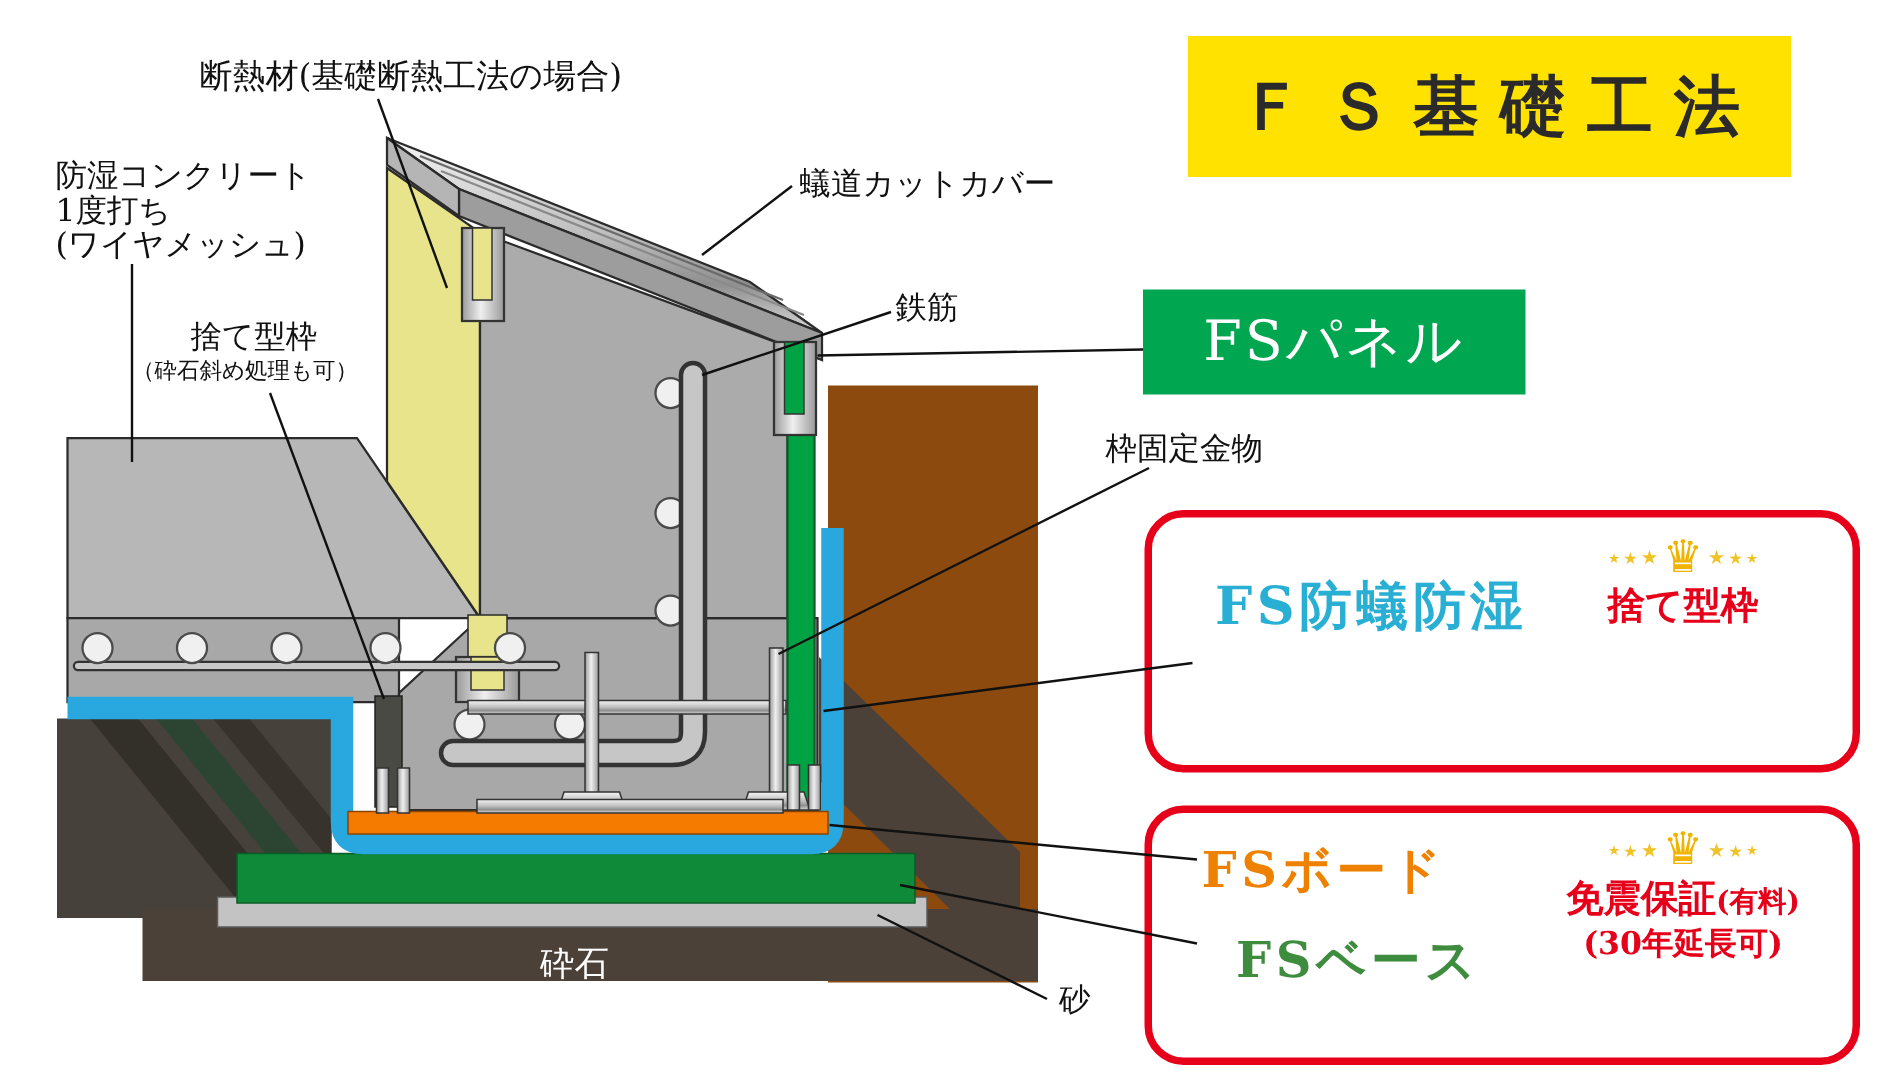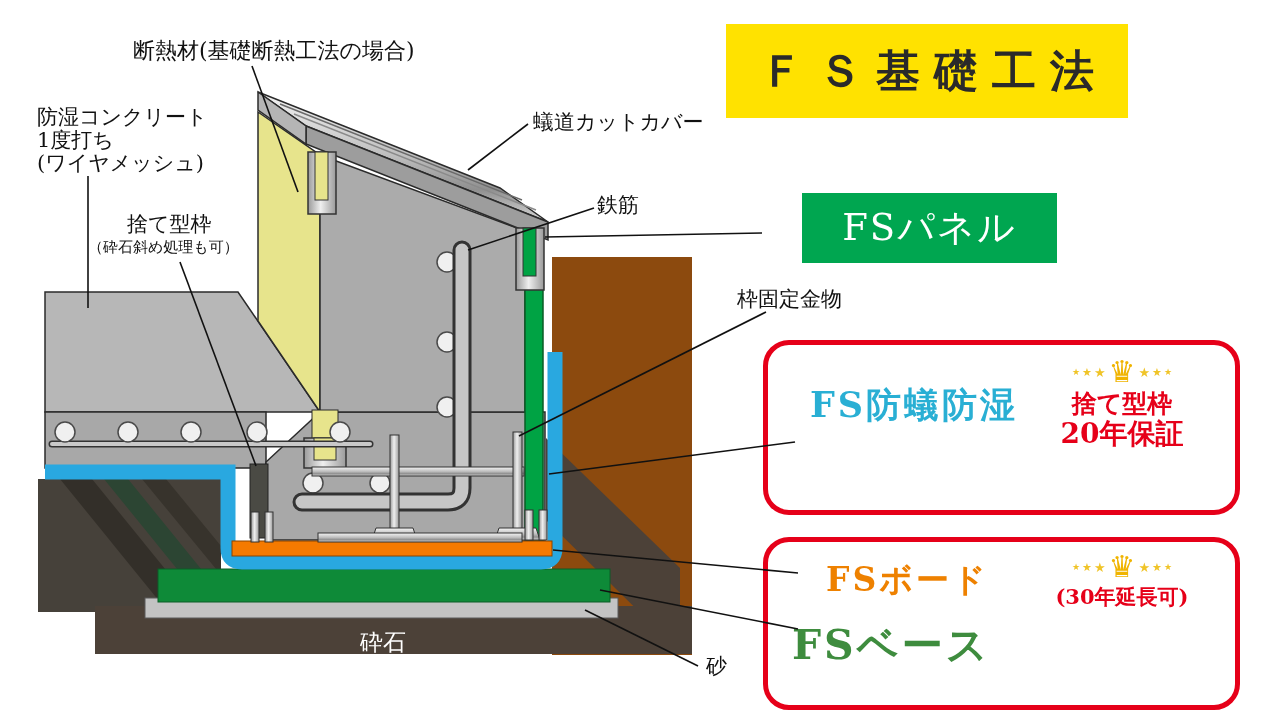--- a/index.html
+++ b/index.html
@@ -7,37 +7,37 @@
     --c-red:#E60019; --c-cyan:#29AFD4; --c-orange:#EE8100; --c-base_green:#3E8C3E;
     --c-gold:#F0B400; --c-star_gold:#F0C428; --c-blue_sheet:#29A8E0; --c-orange_board:#F57A00;
     --c-fs_panel_green:#00A344; --c-fs_base_green:#0E8A38; --c-soil_brown:#8C4A0E;
     --c-gravel_dark:#4C4138; --c-sand_gray:#C3C3C3; --c-insulation_yellow:#E7E48C;
     --c-concrete_light:#B7B7B7; --c-concrete:#A8A8A8; --c-outline:#2B2B2B;
   }
   html,body{margin:0;padding:0;background:#fff;}
   .stage{position:relative;width:1266px;height:718px;background:#fff;overflow:hidden;
          font-family:"DejaVu Serif", serif;}
   .stage svg{position:absolute;left:0;top:0;z-index:5;}
-  .title-box{position:absolute;left:726px;top:24px;width:402px;height:94px;z-index:1;
+  .title-box{position:absolute;left:792px;top:24px;width:402px;height:94px;z-index:1;
     background:var(--c-yellow_banner);display:flex;align-items:center;justify-content:center;}
   .title-box span{font-family:"Liberation Sans", sans-serif;font-weight:bold;font-size:44px;
     color:var(--c-banner_text);letter-spacing:14px;padding-left:14px;white-space:nowrap;}
   .panel-box{position:absolute;left:762px;top:193px;width:255px;height:70px;z-index:1;
-    background:var(--c-panel_green);display:flex;align-items:center;justify-content:center;margin-left:40px;}
+    background:var(--c-panel_green);display:flex;align-items:center;justify-content:center;}
   .panel-box span{color:#fff;font-size:37px;letter-spacing:2px;}
   .wbox{position:absolute;left:763px;width:467px;z-index:1;background:#fff;
     border:5px solid var(--c-red);border-radius:26px;}
   .wbox1{top:340px;height:165px;}
   .wbox2{top:537px;height:163px;}
   .wleft{position:absolute;left:42px;top:0;}
   .cyan{color:var(--c-cyan);font-size:35px;font-weight:bold;letter-spacing:3px;line-height:47px;}
   .wbox1 .wleft{top:36px;}
-  .board-label{position:absolute;left:58px;top:16px;color:var(--c-orange);font-size:33px;
+  .board-label{position:absolute;left:33px;top:16px;color:var(--c-orange);font-size:33px;
     font-weight:bold;letter-spacing:3px;}
-  .base-label{position:absolute;left:24px;top:76px;color:var(--c-base_green);font-size:41px;
+  .base-label{position:absolute;left:56px;top:76px;color:var(--c-base_green);font-size:33px;
     font-weight:bold;letter-spacing:3px;}
   .wright{position:absolute;left:258px;top:10px;width:192px;text-align:center;}
   .crownrow{display:flex;align-items:center;justify-content:center;height:34px;}
   .crownrow .st{color:var(--c-star_gold);}
   .crownrow .s1{font-size:9px;}  .crownrow .s2{font-size:11px;margin:0 2px;}
   .crownrow .s3{font-size:13px;margin-right:3px;}
   .crownrow .s3b{font-size:13px;margin-left:3px;}
   .crownrow .crown{color:var(--c-gold);font-size:30px;line-height:30px;}
   .rl{color:var(--c-red);font-weight:bold;white-space:nowrap;}
   .r26{font-size:25px;line-height:29px;}
@@ -67,37 +67,37 @@
       <div class="crownrow">
         <span class="st s1">★</span>
           <span class="st s2">★</span>
           <span class="st s3">★</span>
           <span class="crown">♛</span>
           <span class="st s3b">★</span>
           <span class="st s2">★</span>
           <span class="st s1">★</span>
       </div>
       <div class="rl r26">捨て型枠</div>
-      <div class="rl r29">20年保証</div>
     </div>
   </div>
 
   <div class="wbox wbox2">
     <div class="board-label">FSボード</div>
     <div class="base-label">FSベース</div>
     <div class="wright">
       <div class="crownrow">
         <span class="st s1">★</span>
           <span class="st s2">★</span>
           <span class="st s3">★</span>
           <span class="crown">♛</span>
           <span class="st s3b">★</span>
           <span class="st s2">★</span>
           <span class="st s1">★</span>
       </div>
+      <div class="rl r26"><span>免震保証</span><span class="rsmall">(有料)</span></div>
       <div class="rl r21">(30年延長可)</div>
     </div>
   </div>
 
   <svg width="1266" height="718" viewBox="0 0 1266 718">
     <defs>
       <linearGradient id="metalTop" x1="0" y1="0" x2="0" y2="1">
         <stop offset="0" stop-color="#f5f5f5"></stop>
           <stop offset="0.5" stop-color="#bdbdbd"></stop>
         <stop offset="0.75" stop-color="#8f8f8f"></stop>

